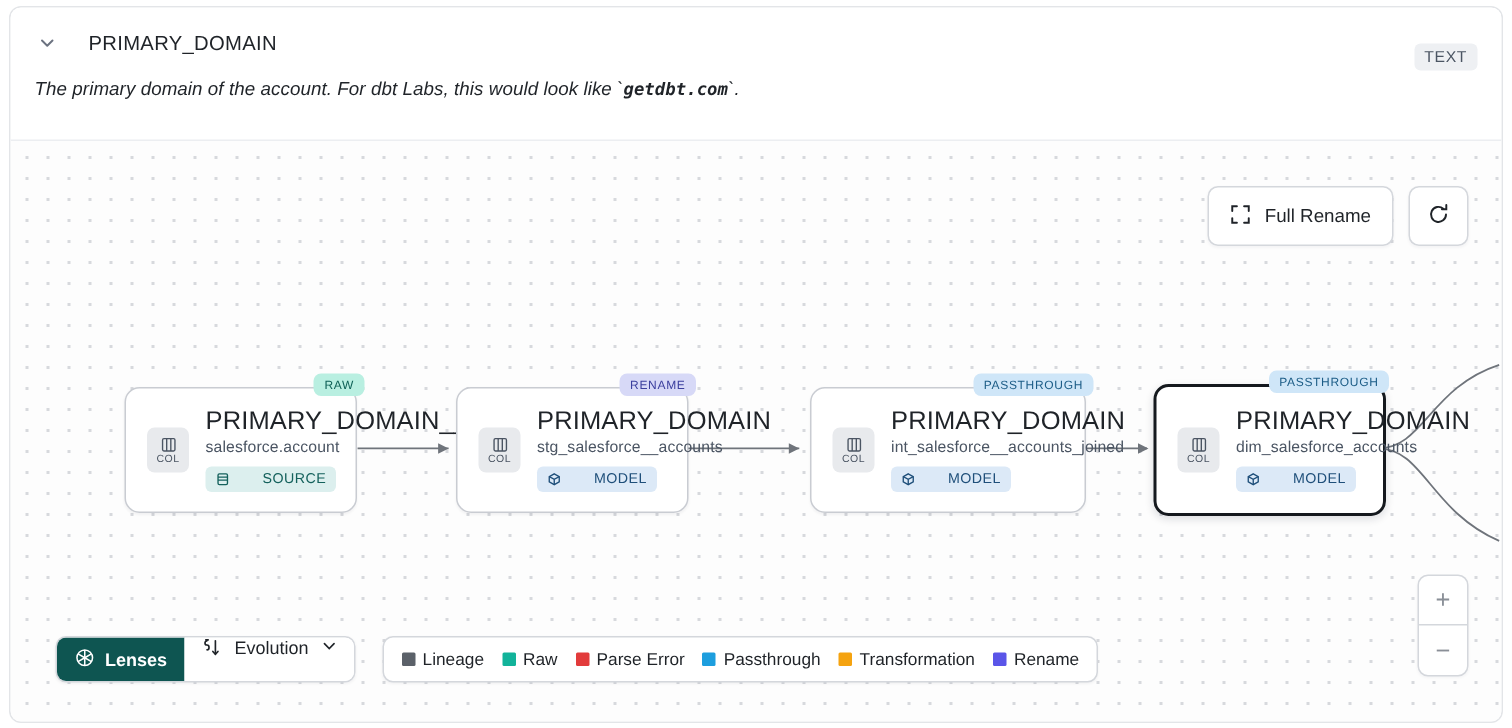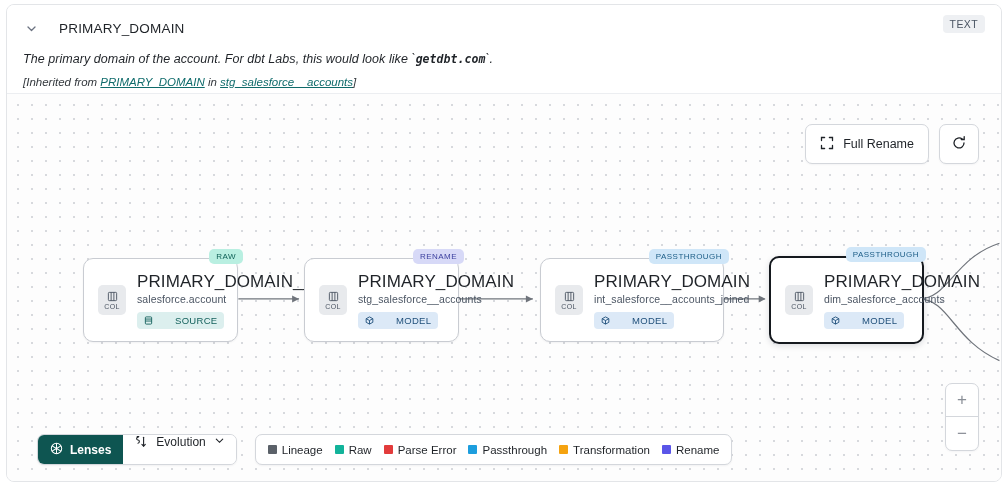--- a/index.html
+++ b/index.html
@@ -32,21 +32,21 @@
     width: 16px; height: 16px;
     display: flex; align-items: center; justify-content: center;
     color: #6b7280; cursor: pointer;
   }
   .chevron svg { display:block; }
   .col-title {
     font-size: 13.5px; color: #1f2328; letter-spacing: .2px;
     margin-left: 10px;
   }
   .type-badge {
-    position: absolute; right: 16px; top: 10px;
+    position: absolute; right: 16px; top: 24px;
     background: #eef0f3; color: #4b5563;
     font-size: 10.5px; letter-spacing: .4px;
     padding: 3px 7px; border-radius: 4px;
   }
   .desc {
     margin-top: 13px;
     font-size: 12.5px; font-style: italic; color: #1f2328;
     letter-spacing: .05px;
   }
   .desc .mono {
@@ -139,21 +139,21 @@
     background:#ffffff; border:1px solid #d4d7dc; border-radius:7px;
     overflow:hidden; box-shadow:0 1px 2px rgba(16,24,40,.04);
   }
   .zoom-ctl div {
     height:33px; display:flex; align-items:center; justify-content:center;
     font-size:17px; color:#8a8f97; cursor:pointer;
   }
   .zoom-ctl div:first-child { border-bottom:1px solid #d4d7dc; }
 
   
-  .bottom { position:absolute; left:30px; bottom:16px; display:flex; gap:18px; align-items:center; }
+  .bottom { position:absolute; left:30px; bottom:26px; display:flex; gap:18px; align-items:center; }
   .lens-group {
     display:flex; align-items:center;
     background:#ffffff; border:1px solid #d4d7dc; border-radius:7px;
     overflow:hidden; height:31px;
     box-shadow:0 1px 2px rgba(16,24,40,.05);
   }
   .lens-btn {
     display:flex; align-items:center; gap:7px;
     background:#0e5551; color:#ffffff;
     height:100%; padding:0 12px;
@@ -186,23 +186,20 @@
         </svg>
       </span>
       <span class="col-title">PRIMARY_DOMAIN</span>
     </div>
     <div class="type-badge">TEXT</div>
 
     <div class="desc">
       <span>The primary domain of the account. For dbt Labs, this would look like `</span><span class="mono">getdbt.com</span><span>`.</span>
     </div>
 
-    <div class="inherit">
-      <span>[Inherited from </span><a href="#">PRIMARY_DOMAIN</a><span> in </span><a href="#">stg_salesforce__accounts</a><span>]</span>
-    </div>
   </div>
 
   <div class="canvas">
 
     <svg class="edges" viewBox="0 0 996 389">
       <g stroke="#6f747b" stroke-width="1.2" fill="none">
         <path d="M231 206 H292"></path>
         <path d="M450 206 H527"></path>
         <path d="M711 206 H760"></path>
         <path d="M915 206 C 945 206, 950 165, 996 150"></path>

